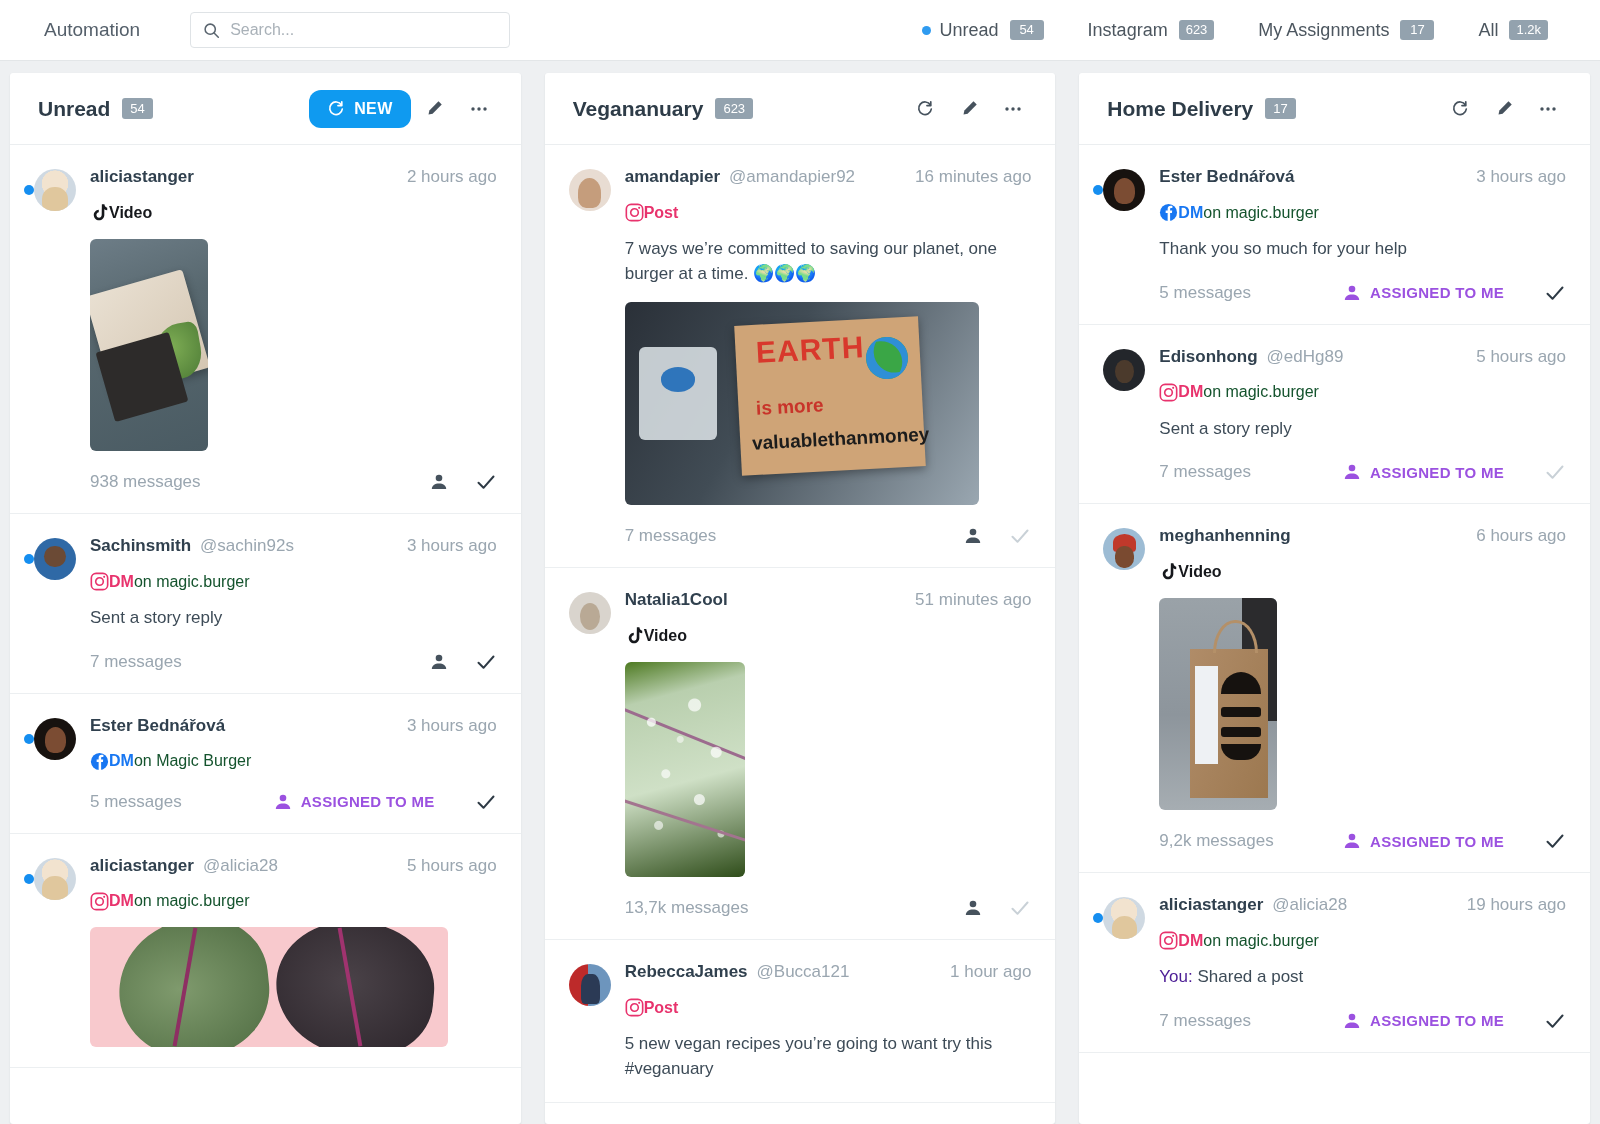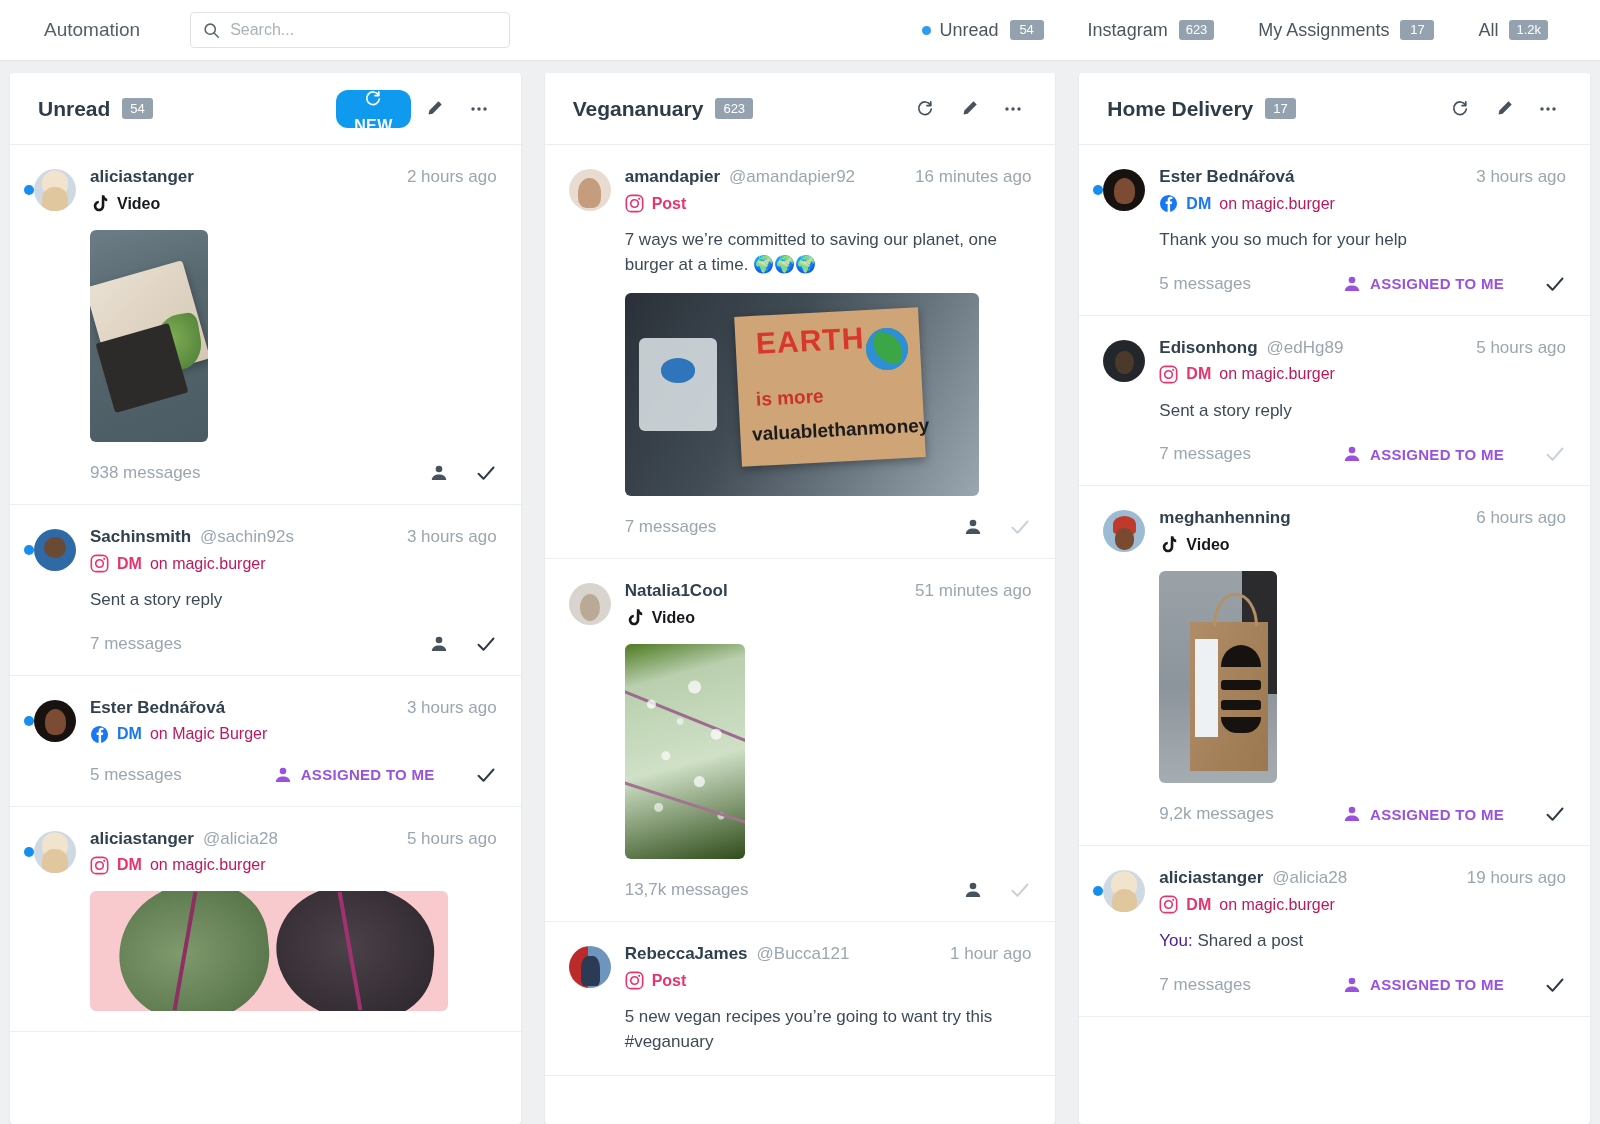--- a/index.html
+++ b/index.html
@@ -125,21 +125,20 @@
     margin-left: auto; display: flex; align-items: center; gap: 4px;
   }
   .new-btn {
     background: #0f9af0; color: #fff;
     border: none; border-radius: 12px;
     height: 38px; padding: 0 18px;
     display: flex; align-items: center; gap: 9px;
     font-size: 16px; font-weight: bold;
     letter-spacing: .4px; cursor: pointer;
     font-family: "Liberation Sans", sans-serif;
-    flex-direction: column;
   }
   .icon-btn {
     width: 40px; height: 40px;
     display: flex; align-items: center; justify-content: center;
     cursor: pointer; background: none; border: none;
   }
 
   .col-body { overflow: hidden; flex: 1 1 auto; }
 
   
@@ -158,26 +157,26 @@
     width: 42px; height: 42px; border-radius: 50%;
     flex: 0 0 42px; margin-right: 14px; margin-top: 2px;
     overflow: hidden; position: relative;
     background: #cdd6dd;
   }
   .item-body { flex: 1 1 auto; min-width: 0; }
   .row1 { display: flex; align-items: baseline; }
   .uname { font-size: 17px; font-weight: bold; color: #30404e; }
   .handle { font-size: 17px; color: #9aa6b0; margin-left: 9px; }
   .time { font-size: 17px; color: #9aa6b0; margin-left: auto; padding-left: 14px; white-space: nowrap; }
-  .row2 { display: flex; align-items: center; margin-top: 7px; gap: 8px; }
+  .row2 { display: flex; align-items: center; margin-top: 16px; }
   .src-label { font-size: 16px; font-weight: bold; }
   .src-label.ig { color: #e8336d; }
   .src-label.fb { color: #1877f2; }
   .src-label.tt { color: #16181c; }
-  .src-on { font-size: 16px; color: #be185d; }
+  .src-on { font-size: 16px; color: #14532d; }
   .preview {
     margin-top: 15px; font-size: 17px; color: #3d4b57; line-height: 1.45;
   }
   .preview .you { color: #4c1d95; }
   .thumb {
     margin-top: 16px; border-radius: 6px; overflow: hidden;
     position: relative;
   }
   .thumb.portrait { width: 118px; height: 212px; }
   .thumb.portrait.wide { width: 120px; height: 215px; }

